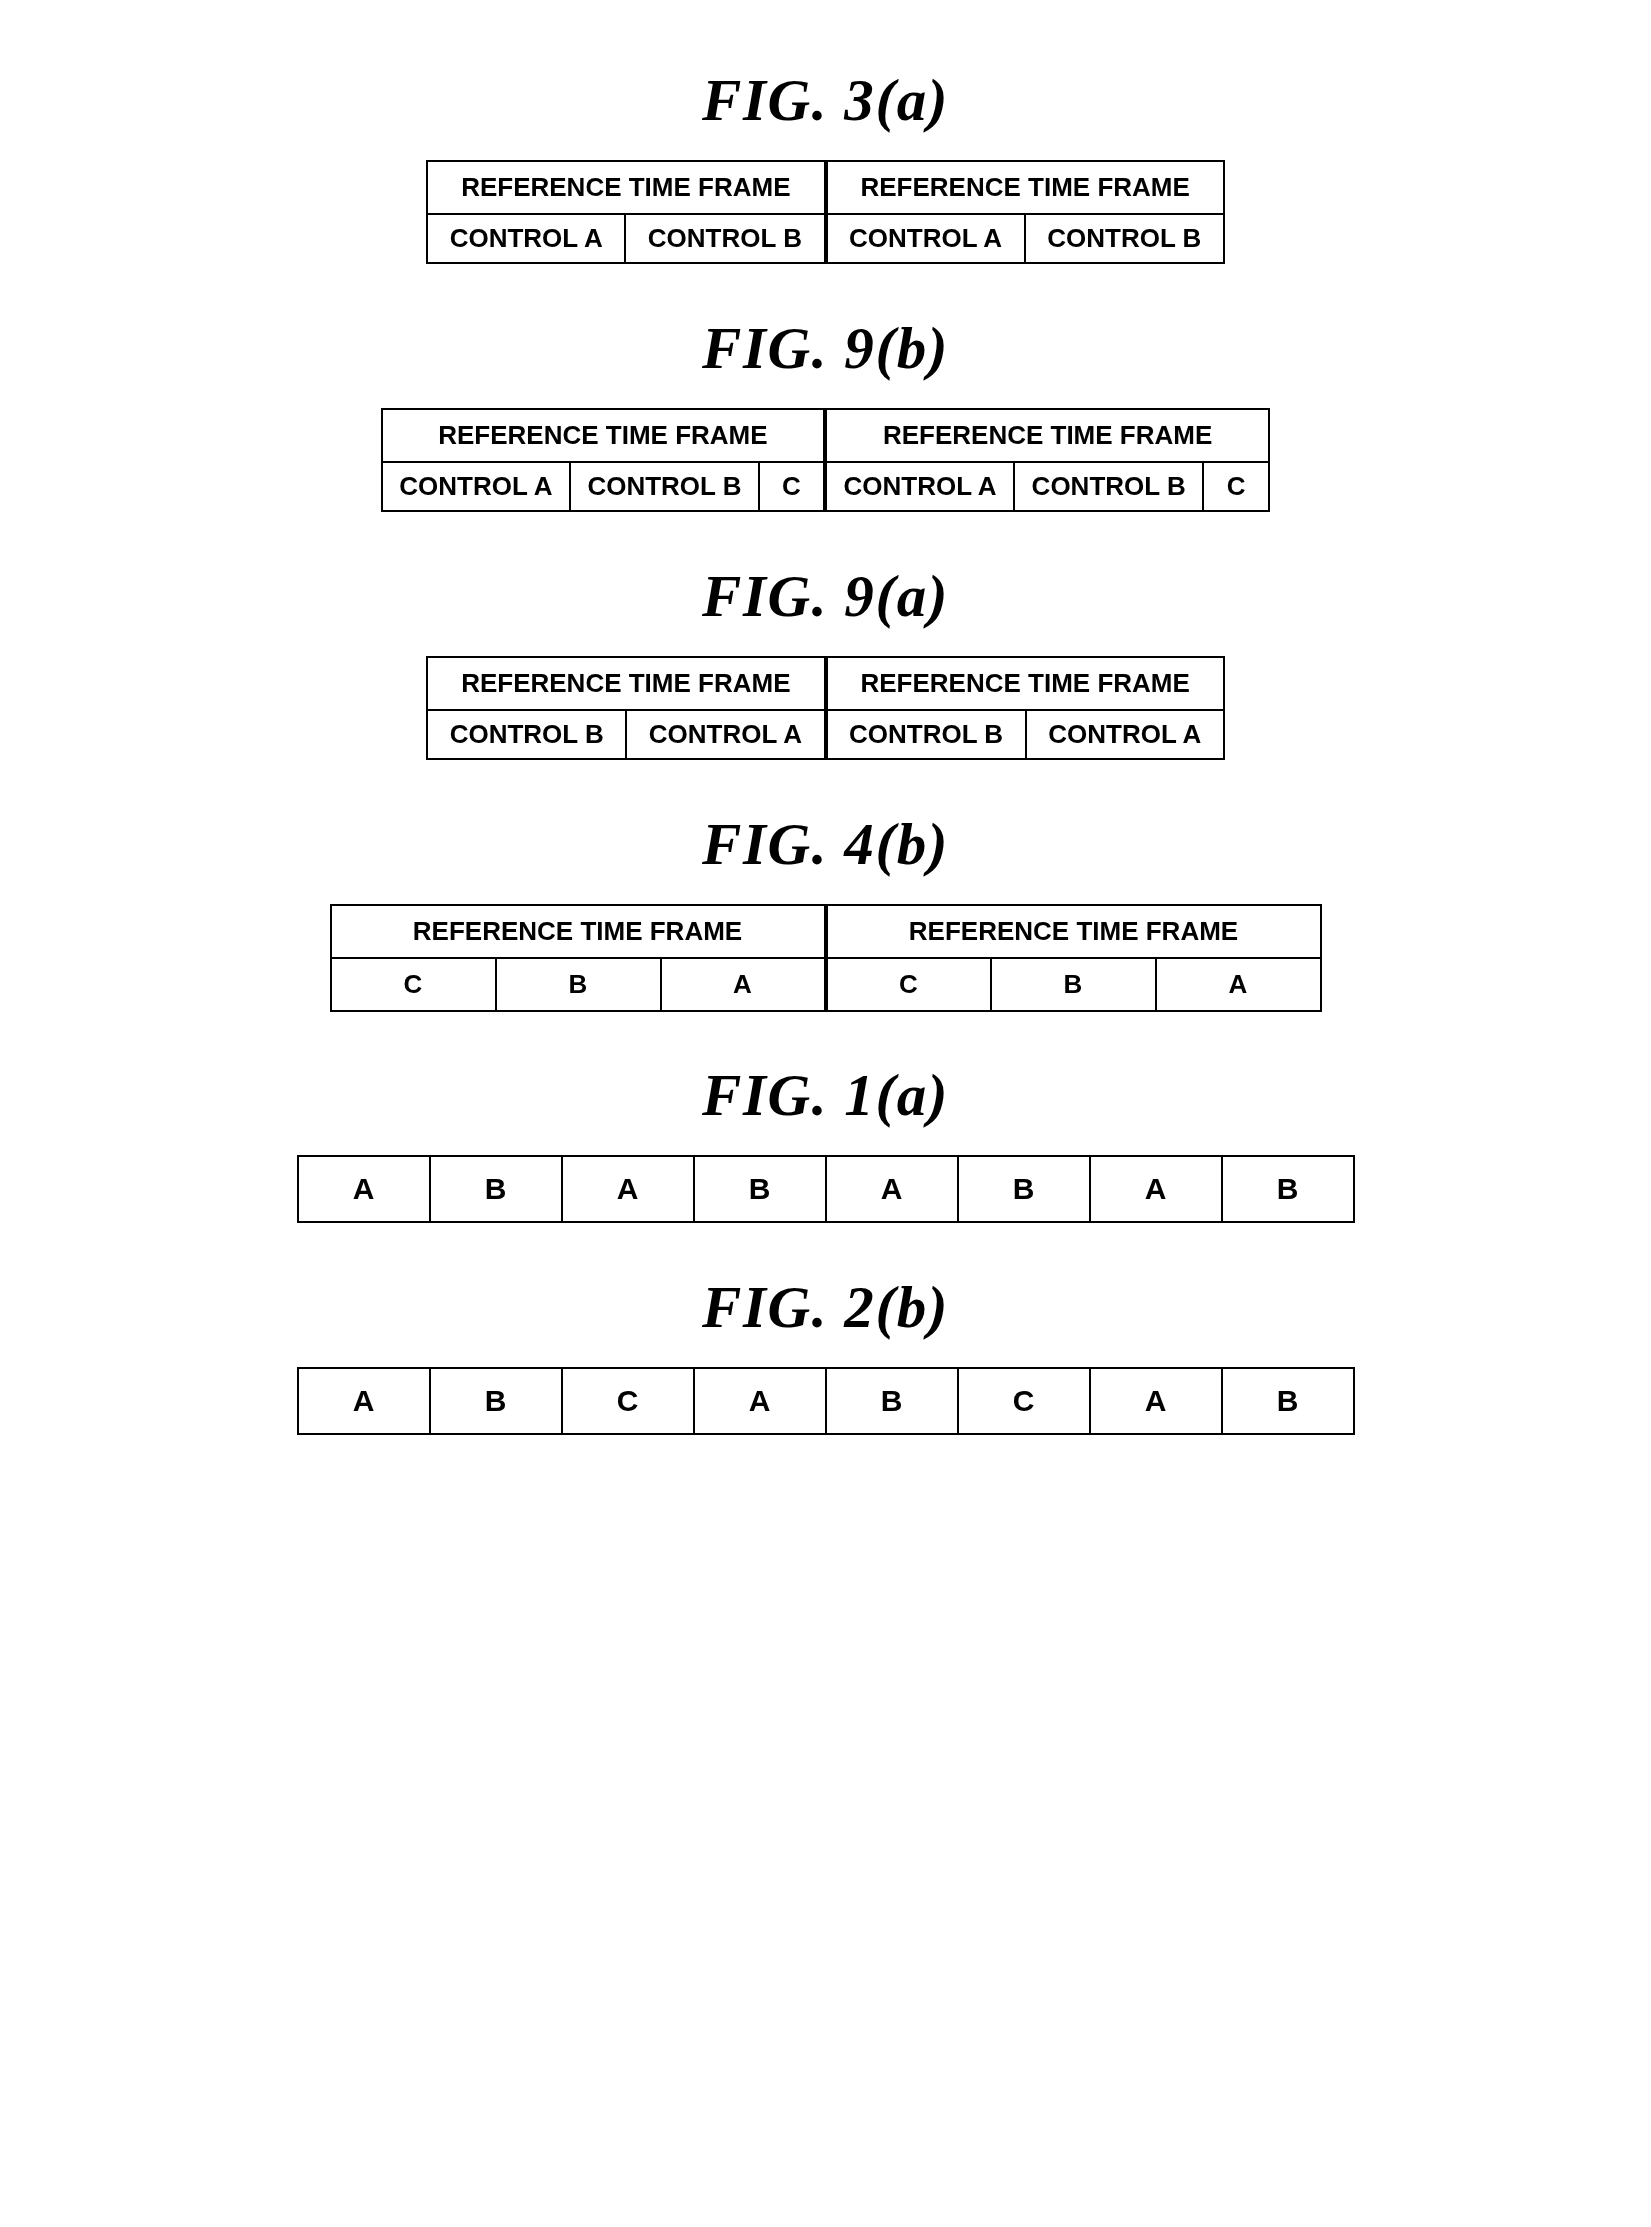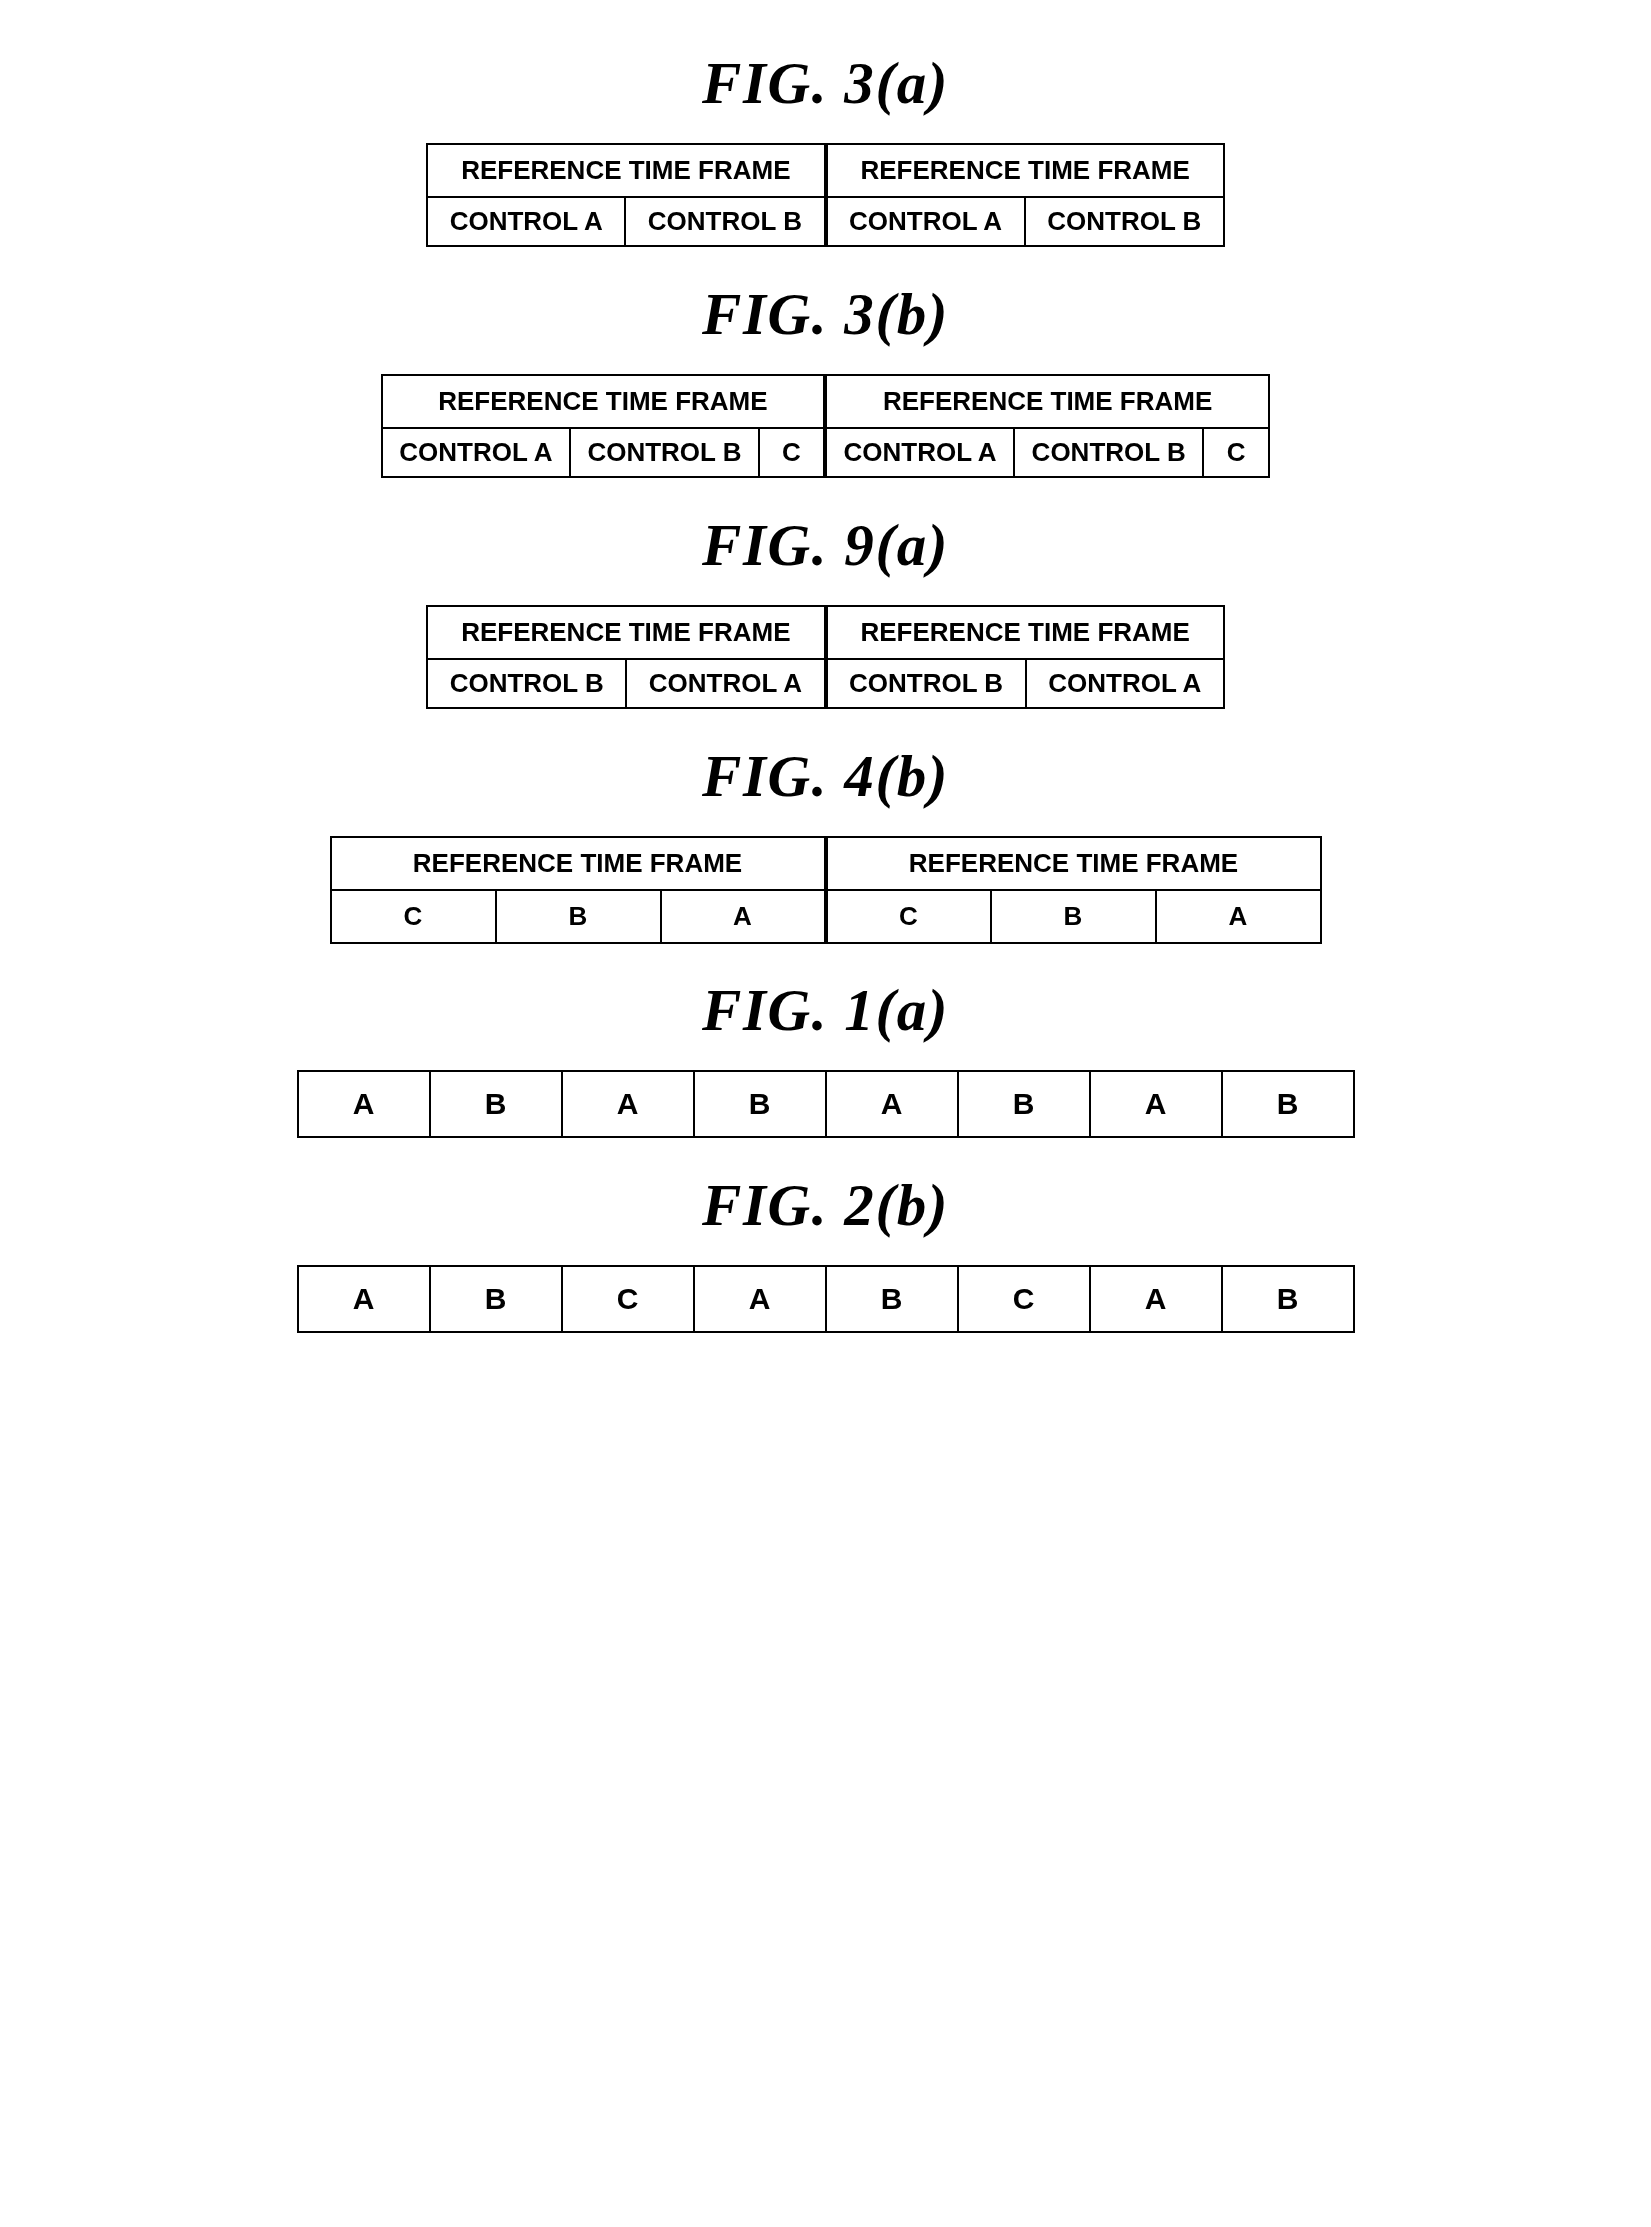--- a/index.html
+++ b/index.html
@@ -12,21 +12,21 @@
       flex-direction: column;
       align-items: center;
       padding: 33px 82px;
     }
     .figure-title {
       font-family: 'Times New Roman', Times, serif;
       font-style: italic;
       font-size: 59px;
       font-weight: bold;
       text-align: center;
-      margin: 16px 0 25px 0;
+      margin: 33px 0 25px 0;
       letter-spacing: 1.6px;
     }
     .diagram-wrapper {
       display: flex;
       justify-content: center;
       width: 100%;
       margin-bottom: 16.5px;
     }
     
     .two-frame-table {
@@ -61,21 +61,21 @@
         <tr>
           <td style="min-width: 181px;">CONTROL A</td>
           <td style="min-width: 181px;">CONTROL B</td>
           <td class="frame-separator" style="min-width: 181px;">CONTROL A</td>
           <td style="min-width: 181px;">CONTROL B</td>
         </tr>
       </tbody>
   </table>
 </div>
 
-<div class="figure-title">FIG. 3(b)</div>
+<div class="figure-title">FIG. 9(b)</div>
 <div class="diagram-wrapper">
   <table class="two-frame-table" id="table-3b">
     <tbody id="tbody-3b">
         <tr>
           <td colspan="3" style="padding: 10px 33px;">REFERENCE TIME FRAME</td>
           <td colspan="3" class="frame-separator" style="padding: 10px 33px;">REFERENCE TIME FRAME</td>
         </tr>
         <tr>
           <td style="min-width: 181px;">CONTROL A</td>
           <td style="min-width: 181px;">CONTROL B</td>

